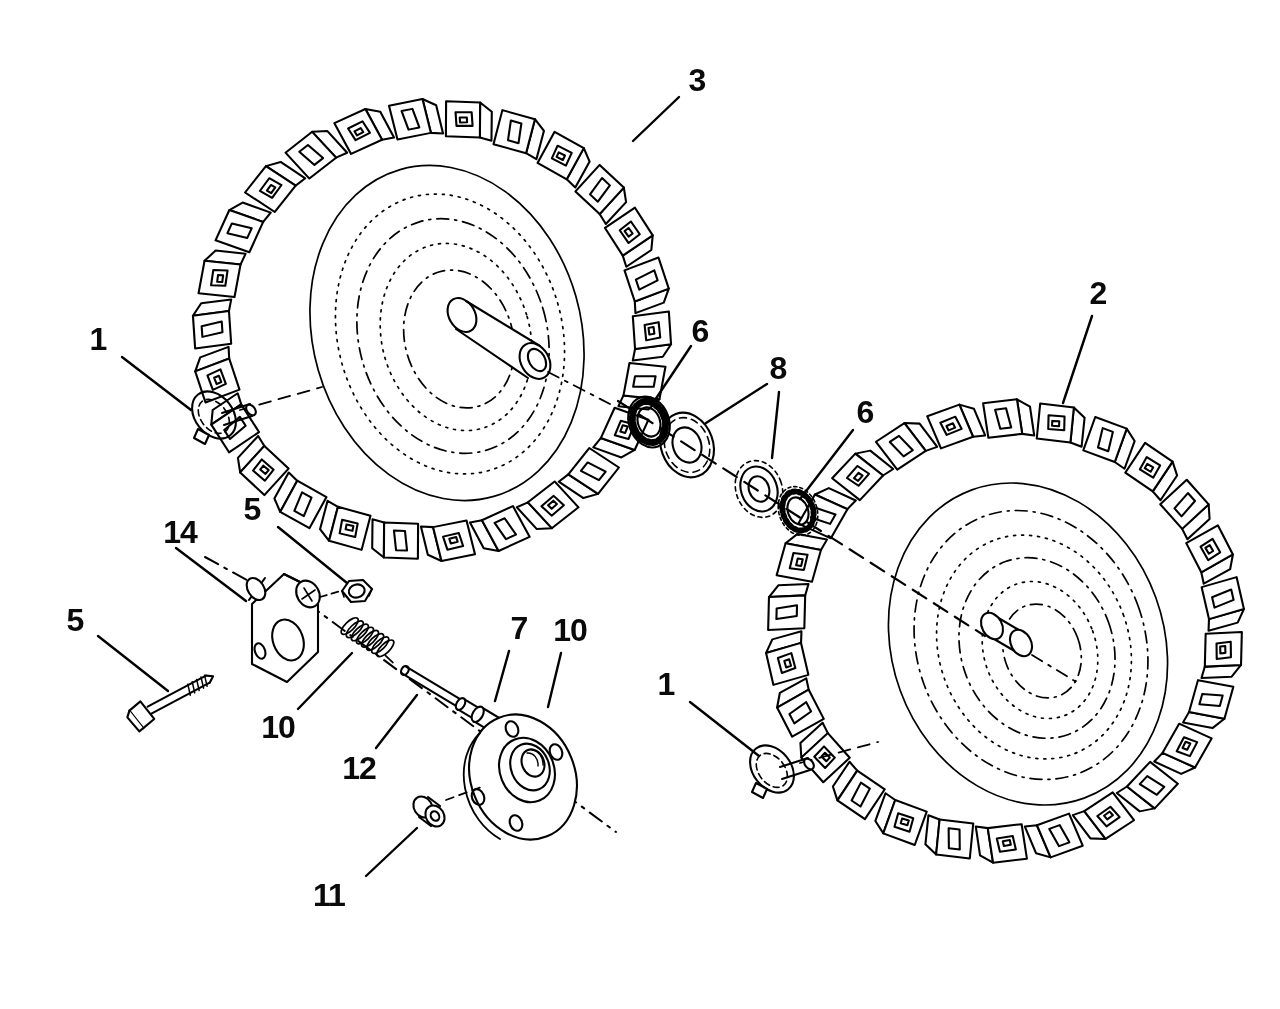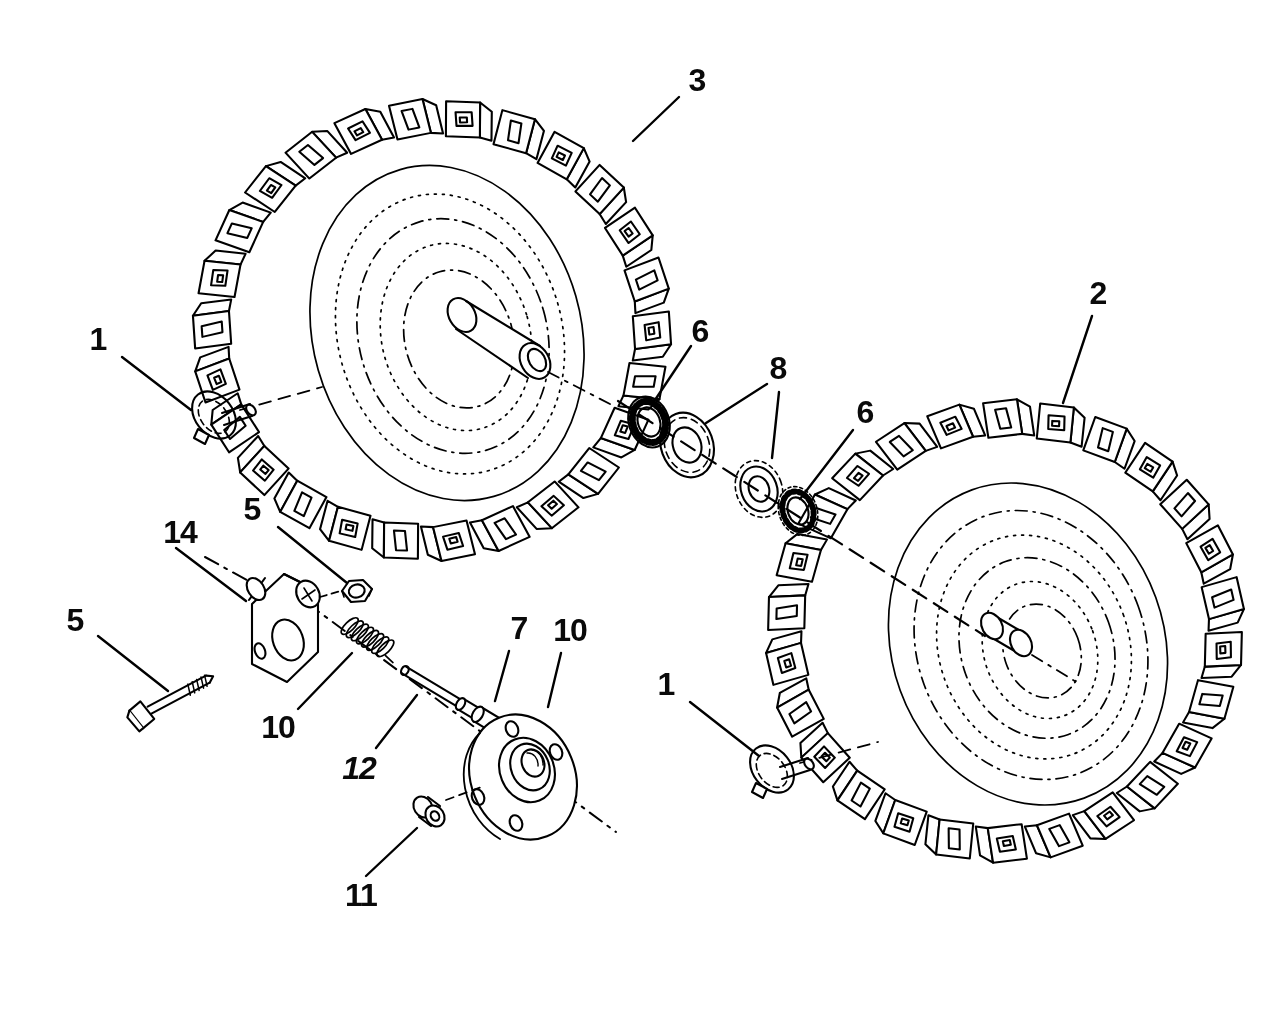--- a/index.html
+++ b/index.html
@@ -492,20 +492,20 @@
       <div class="callout" style="left: 98px; top: 339px;">1</div>
       <div class="callout" style="left: 697px; top: 80px;">3</div>
       <div class="callout" style="left: 700px; top: 331px;">6</div>
       <div class="callout" style="left: 778px; top: 368px;">8</div>
       <div class="callout" style="left: 865px; top: 412px;">6</div>
       <div class="callout" style="left: 1098px; top: 293px;">2</div>
       <div class="callout" style="left: 136px; top: 532px; margin-left: 44px;">14</div>
       <div class="callout" style="left: 252px; top: 509px;">5</div>
       <div class="callout" style="left: 75px; top: 620px;">5</div>
       <div class="callout" style="left: 278px; top: 727px;">10</div>
-      <div class="callout" style="left: 359px; top: 768px; font-style: italic;">12</div>
+      <div class="callout" style="left: 359px; top: 768px;">12</div>
       <div class="callout" style="left: 519px; top: 628px;">7</div>
       <div class="callout" style="left: 570px; top: 630px;">10</div>
-      <div class="callout" style="left: 361px; top: 895px;">11</div>
+      <div class="callout" style="left: 329px; top: 895px;">11</div>
       <div class="callout" style="left: 666px; top: 684px;">1</div>
     </div>
 
 </div>
 
 </body></html>

